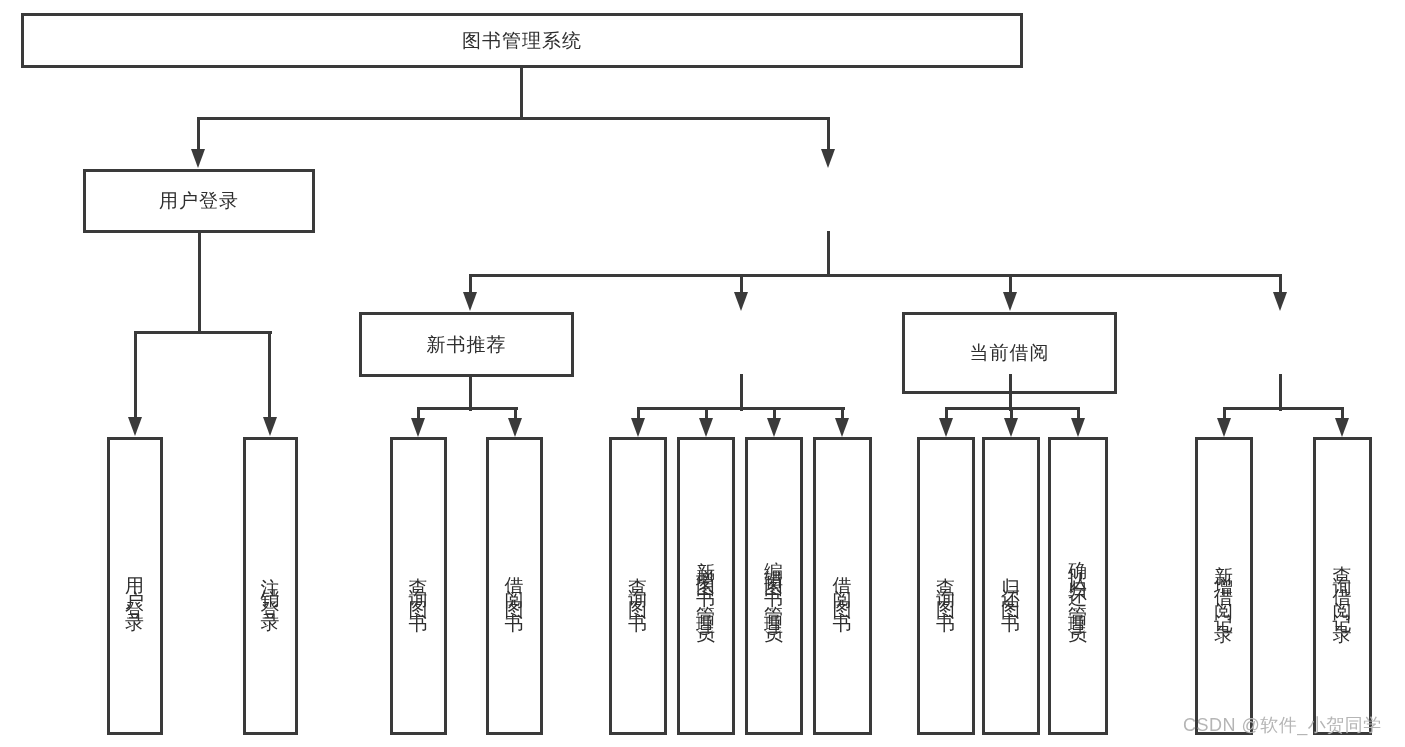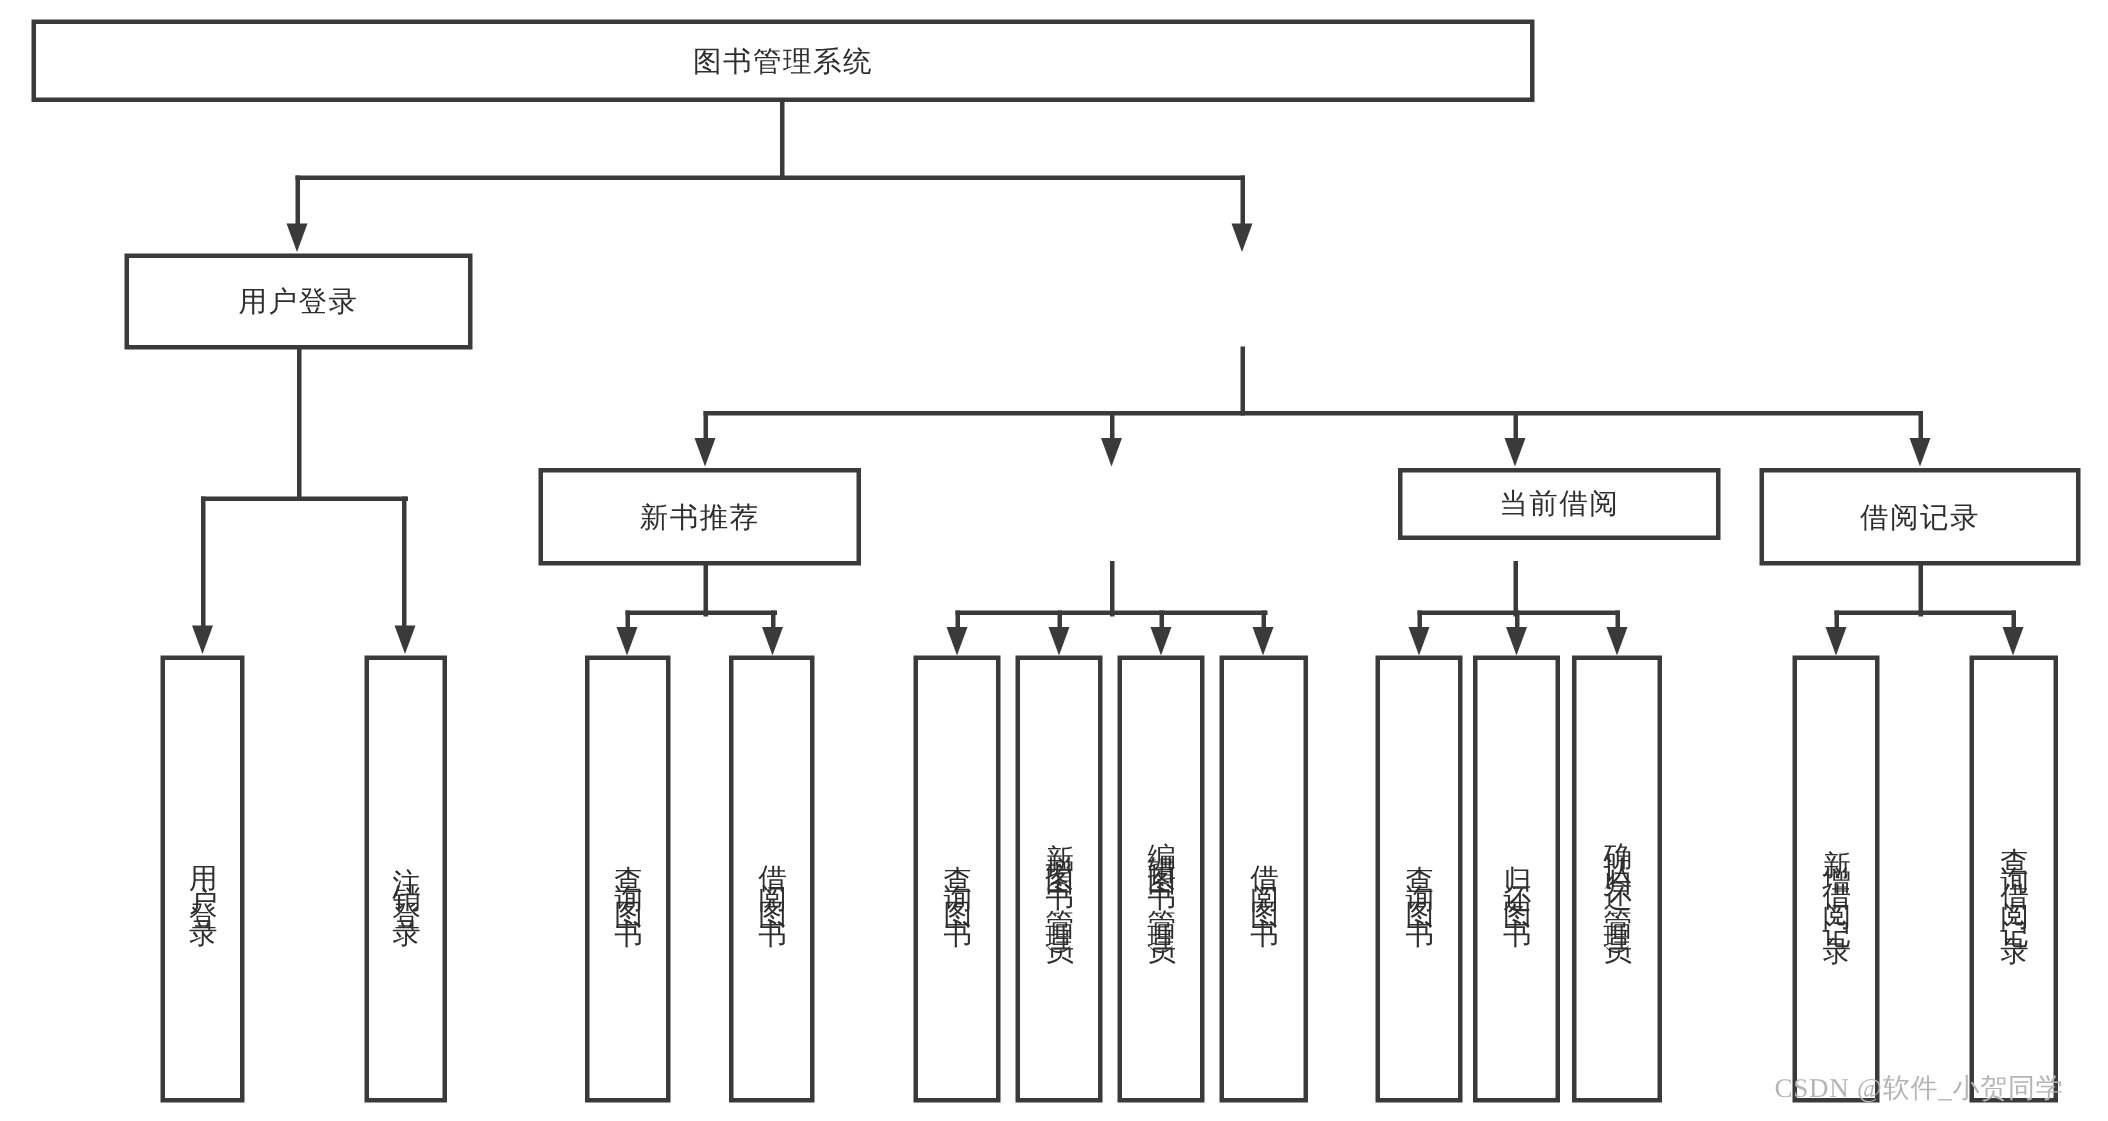--- a/index.html
+++ b/index.html
@@ -6,21 +6,21 @@
     --line:#3a3a3a;
     --text:#2e2e2e;
     --watermark:#b5b5b5;
     --background:#ffffff;
   }
   html,body{margin:0;padding:0;background:var(--background);}
   .canvas{
     position:relative;
     width:1405px;height:747px;
     background:var(--background);
-    font-family:Liberation Serif, serif;
+    font-family:Liberation Sans, sans-serif;
     overflow:hidden;
     border-radius:20px;
   }
   .box{
     position:absolute;
     box-sizing:border-box;
     border:3px solid var(--line);
     background:#fff;
     display:flex;
     align-items:center;
@@ -92,25 +92,22 @@
   <div class="vl" style="left:740px;top:274px;height:22px"></div>
   <div class="ah" style="left:734px;top:292px"></div>
   <div class="vl" style="left:1009px;top:274px;height:22px"></div>
   <div class="ah" style="left:1003px;top:292px"></div>
   <div class="vl" style="left:1279px;top:274px;height:22px"></div>
   <div class="ah" style="left:1273px;top:292px"></div>
 
   <div class="box" style="left:359px;top:312px;width:215px;height:65px">
     <span>新书推荐</span>
   </div>
-  <div class="box" style="left:932px;top:312px;width:215px;height:48px">
+  <div class="box" style="left:902px;top:312px;width:215px;height:82px">
     <span>当前借阅</span>
-  </div>
-  <div class="box" style="left:1173px;top:312px;width:214px;height:65px">
-    <span>借阅记录</span>
   </div>
 
   <div class="vl" style="left:469px;top:374px;height:37px"></div>
   <div class="hl" style="left:417px;top:407px;width:101px"></div>
   <div class="vl" style="left:417px;top:407px;height:16px"></div>
   <div class="ah" style="left:411px;top:418px"></div>
   <div class="vl" style="left:514px;top:407px;height:16px"></div>
   <div class="ah" style="left:508px;top:418px"></div>
 
   <div class="vl" style="left:740px;top:374px;height:37px"></div>

